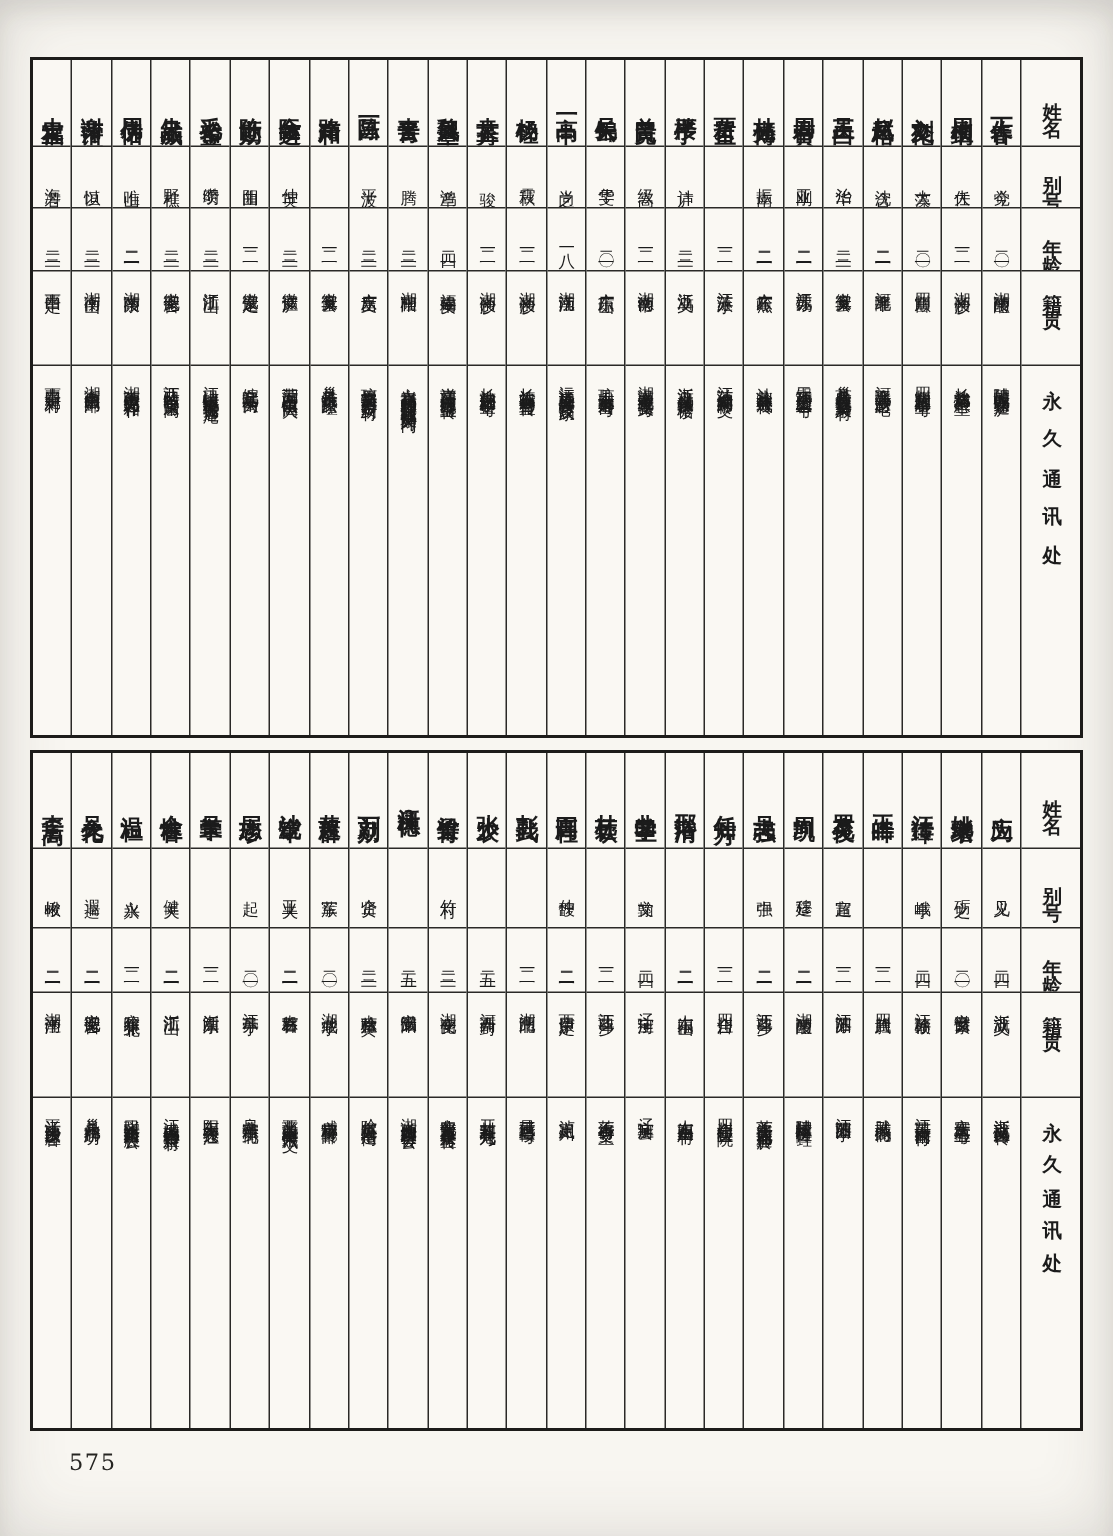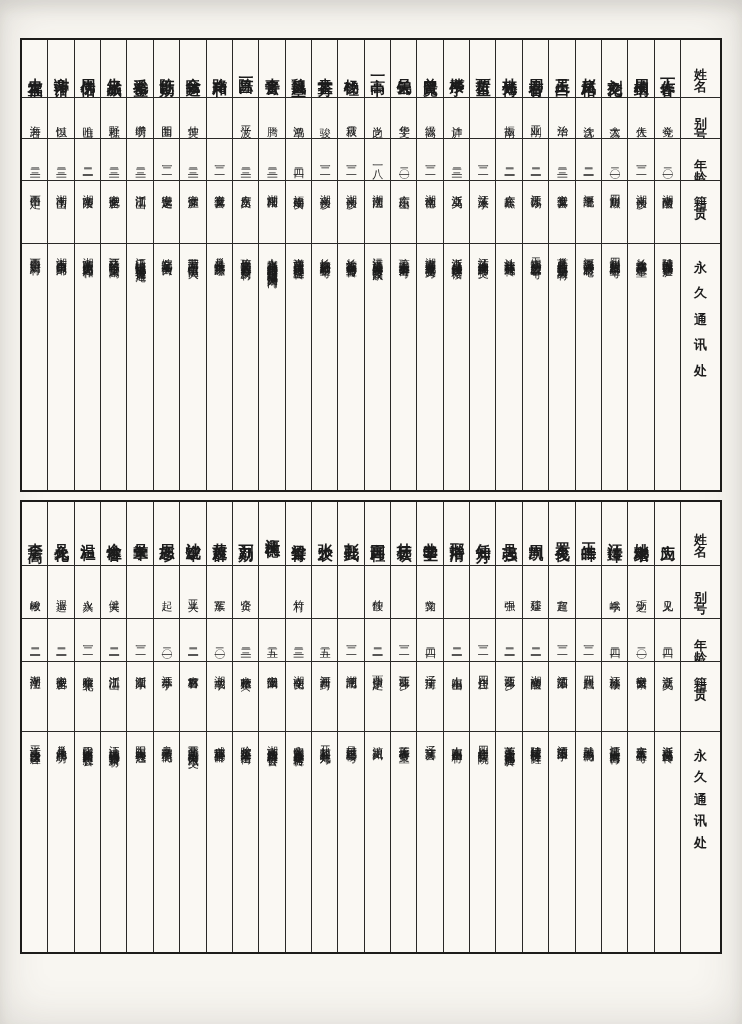--- a/index.html
+++ b/index.html
@@ -959,13 +959,14 @@
           <span class="vt">二二</span>
         </div>
         <div class="cell c-native">
           <span class="vt">湖南平江</span>
         </div>
         <div class="cell c-address">
           <span class="vt">平江南乡沙段汉香屋</span>
         </div>
       </div>
     </div>
+  <div class="pageno">575</div>
 </div>
 
 </body></html>

